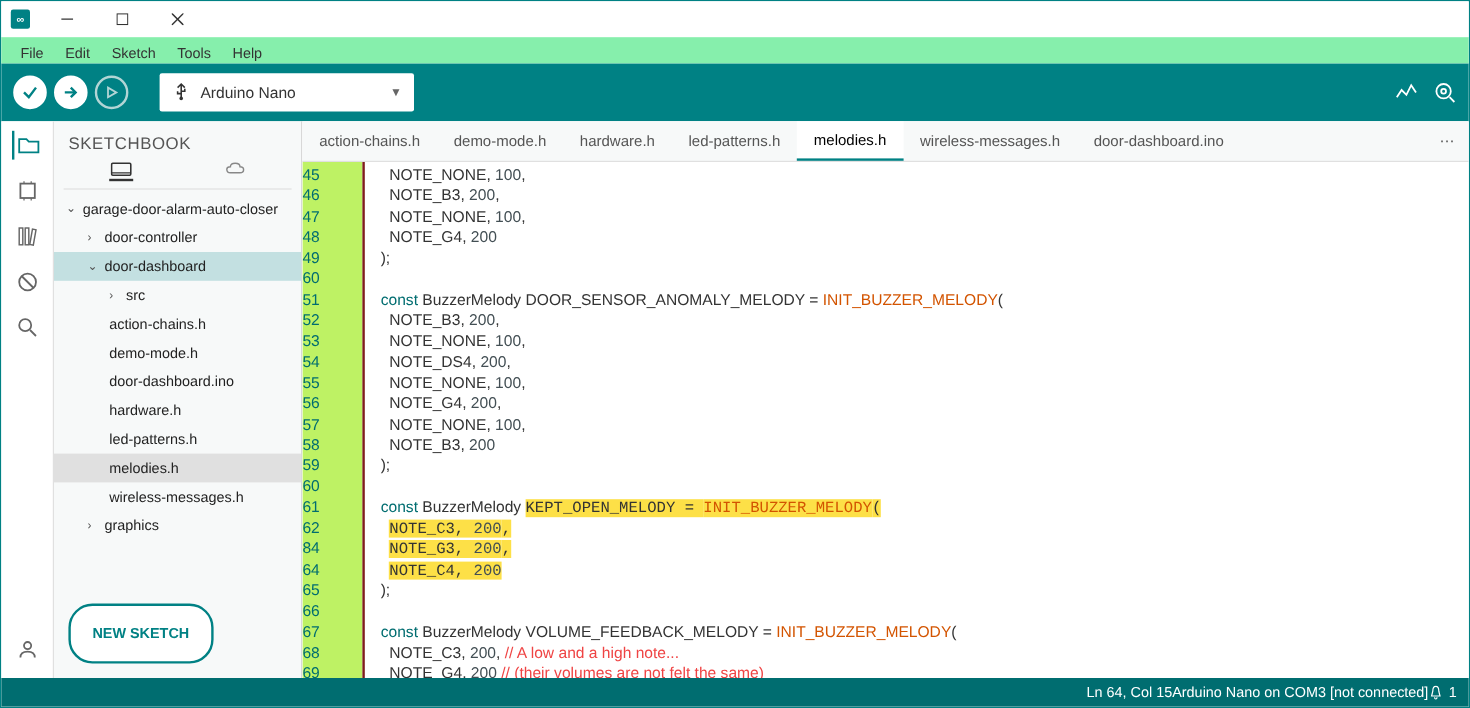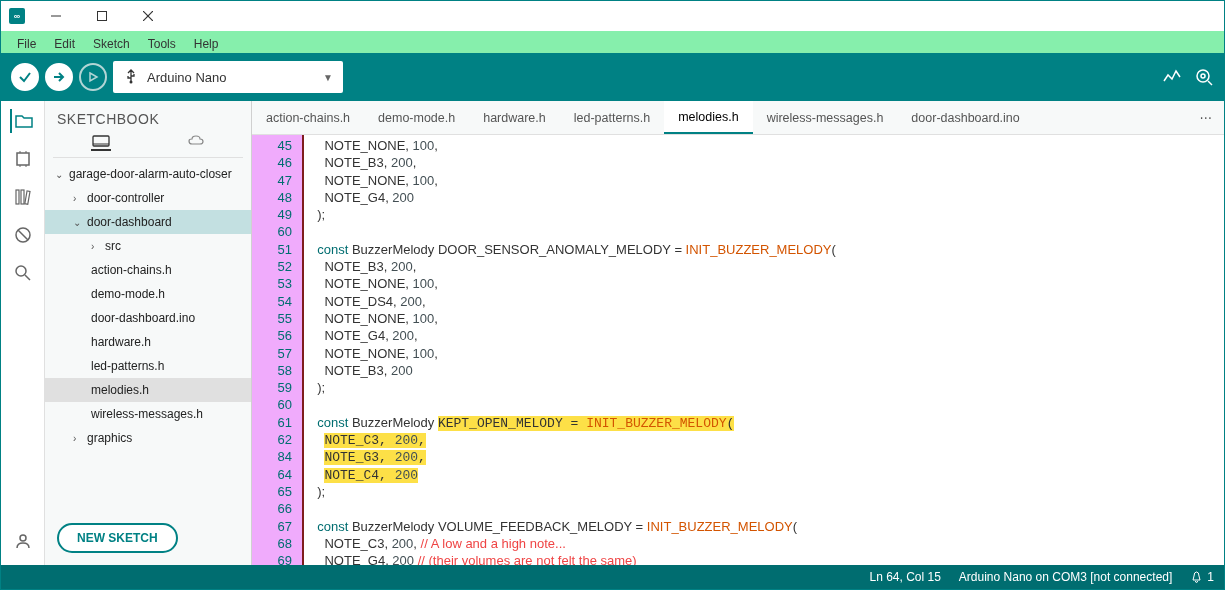--- a/index.html
+++ b/index.html
@@ -13,21 +13,21 @@
 .win-btn { width: 46px; height: 30px; display: flex; align-items: center; justify-content: center; font-size: 14px; color: #333; }
 
 
 .menubar { height: 22px; background: #86efac; display: flex; gap: 2px; padding-left: 8px; font-size: 12px; align-items: flex-end; }
 .menubar span { padding: 2px 8px; color: #333; }
 
 
 .toolbar { height: 48px; background: #008184; display: flex; align-items: center; padding: 0 10px; gap: 6px; }
 .tool-btn { width: 28px; height: 28px; border-radius: 50%; border: 2px solid #b2d5d5; display: flex; align-items: center; justify-content: center; color: #b2d5d5; }
 .tool-btn.active { background: #fff; border-color: #fff; color: #008184; }
-.board-select { margin-left: 0; height: 32px; width: 230px; background: #fff; border-radius: 2px; display: flex; align-items: center; padding: 0 10px; gap: 8px; font-size: 13px; color: #333; }
+.board-select { margin-left: 20px; height: 32px; width: 212px; background: #fff; border-radius: 2px; display: flex; align-items: center; padding: 0 10px; gap: 8px; font-size: 13px; color: #333; }
 .board-select .chev { margin-left: auto; font-size: 10px; color: #666; }
 .toolbar-right { margin-left: auto; display: flex; gap: 12px; color: #fff; }
 
 
 .main { flex: 1; display: flex; overflow: hidden; }
 
 
 .activitybar { width: 44px; background: #fff; border-right: 1px solid #e0e0e0; display: flex; flex-direction: column; align-items: center; padding-top: 8px; gap: 14px; }
 .activitybar .ab-icon { width: 24px; height: 24px; display: flex; align-items: center; justify-content: center; color: #666; }
 .activitybar .ab-icon.active { color: #008184; border-left: 2px solid #008184; margin-left: -2px; padding-left: 2px; }
@@ -38,43 +38,43 @@
 .sidebar-header { padding: 10px 12px 4px; font-size: 14px; color: #555; letter-spacing: 0.5px; }
 .sidebar-tabs { display: flex; justify-content: space-around; padding: 6px 0; border-bottom: 1px solid #e0e0e0; margin: 0 8px; }
 .sidebar-tabs .st { width: 20px; height: 14px; display: flex; align-items: center; justify-content: center; color: #333; border-bottom: 2px solid transparent; padding-bottom: 4px; }
 .sidebar-tabs .st.active { border-bottom-color: #333; }
 .tree { flex: 1; overflow-y: auto; padding: 4px 0; }
 .tree-row { padding: 5px 0 5px 10px; display: flex; align-items: center; gap: 4px; color: #222; white-space: nowrap; }
 .tree-row.sel { background: #c3e0e1; }
 .tree-row.file-sel { background: #e0e0e0; }
 .tree-row .chev { width: 10px; font-size: 10px; color: #555; }
 .sketch-btn-wrap { padding: 12px; }
-.sketch-btn { border: 2px solid #008184; color: #008184; border-radius: 20px; padding: 6px 18px; font-size: 12px; font-weight: bold; background: #fff; }
+.sketch-btn { border: 2px solid #008184; color: #008184; border-radius: 20px; padding: 16px 18px; font-size: 12px; font-weight: bold; background: #fff; }
 
 
 .editor-area { flex: 1; display: flex; flex-direction: column; background: #fff; }
 .tabs { height: 34px; display: flex; align-items: stretch; border-bottom: 1px solid #e0e0e0; font-size: 12.5px; background: #f7f9f9; }
 .tab { padding: 0 14px; display: flex; align-items: center; color: #555; }
 .tab.active { background: #fff; color: #000; border-bottom: 2px solid #008184; }
 .tab-more { margin-left: auto; padding: 0 12px; display: flex; align-items: center; color: #555; }
 
 .code-area { flex: 1; display: flex; font-family: Consolas, monospace; font-size: 13px; overflow: hidden; background: #fff; }
-.gutter { width: 50px; text-align: right; color: #006D70; padding: 2px 10px 2px 0; line-height: 17.3px; user-select: none; background: #f0abfc; }
+.gutter { width: 50px; text-align: left; color: #006D70; padding: 2px 10px 2px 0; line-height: 17.3px; user-select: none; background: #bef264; }
 .gutter div { height: 17.3px; }
 .code { flex: 1; padding: 2px 0; line-height: 17.3px; border-left: 2px solid #7f1d1d; white-space: pre; color: #333; }
 .code .line { height: 17.3px; padding-left: 6px; }
 .kw { color: #006D70; }
 .fn { color: #D35400; }
 .num { color: #434f54; }
 .cm { color: #ef4444; }
 .hl { background: #fde047; font-family: Liberation Mono, monospace; }
 
 
 .statusbar { height: 24px; background: #006D70; color: #fff; display: flex; align-items: center; font-size: 12px; padding: 0 10px; gap: 16px; }
-.statusbar .right { margin-left: auto; display: flex; gap: 18px; }
+.statusbar .right { margin-left: auto; display: flex; }
 
 svg { display: block; }
 </style>
 </head>
 <body>
 
 <div class="titlebar">
   <div class="app-icon">∞</div>
   <div class="win-controls">
     <div class="win-btn">

